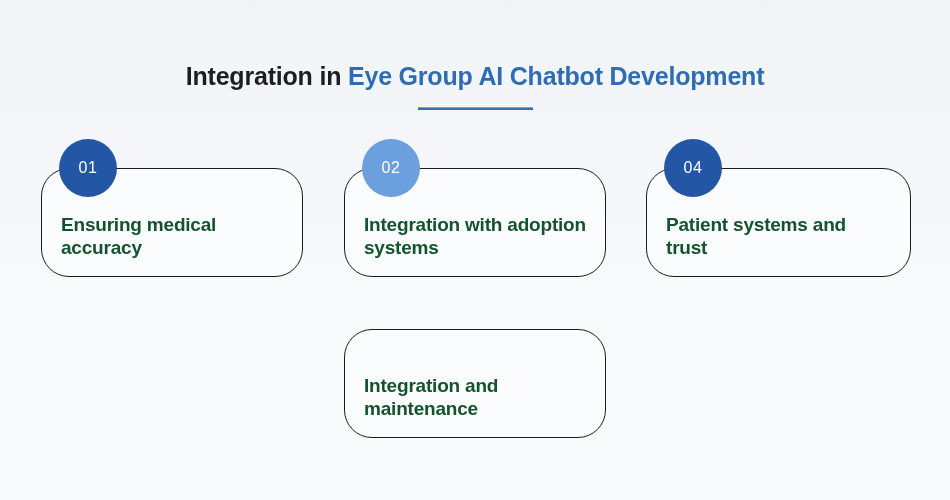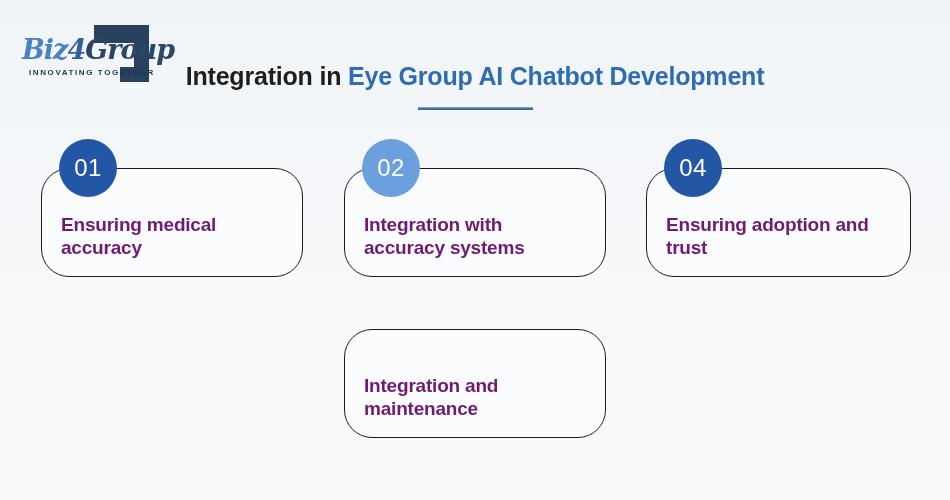--- a/index.html
+++ b/index.html
@@ -97,68 +97,59 @@
     position: absolute;
     left: 17px;
     top: -30px;
     width: 58px;
     height: 58px;
     border-radius: 50%;
     display: flex;
     align-items: center;
     justify-content: center;
     color: #ffffff;
-    font-size: 24px;
+    font-size: 16px;
     font-weight: 500;
     letter-spacing: 0.5px;
   }
   .card-label {
     position: absolute;
     left: 19px;
     top: 44px;
     right: 18px;
     font-size: 19px;
     font-weight: 700;
     line-height: 1.23;
     letter-spacing: -0.2px;
-    color: #701a75;
+    color: #14532d;
   }
 </style>
 </head>
 <body>
 
 <div class="canvas">
 
-  <div class="logo">
-    <svg class="logo-mark" viewBox="0 0 55 57" preserveAspectRatio="none" aria-hidden="true">
-      <path d="M0,0 H55 V57 H26 V42 H40 V18 H0 Z" fill="#27415f"></path>
-    </svg>
-    <div class="logo-text">
-      <span class="logo-biz">Biz</span><span class="logo-4">4</span><span class="logo-group">Group</span>
-    </div>
-    <div class="logo-tagline">INNOVATING TOGETHER</div>
-  </div>
 
   <div class="title-wrap">
     <h1 class="title"><span>Integration in </span><span class="highlight">Eye Group AI Chatbot Development</span></h1>
   </div>
   <div class="title-underline"></div>
 
   <div class="card card-1">
     <div class="card-circle" style="background-color: rgb(35, 86, 164);">01</div>
     <div class="card-label">Ensuring medical accuracy</div>
   </div>
 
   <div class="card card-2">
     <div class="card-circle" style="background-color: rgb(108, 159, 221);">02</div>
-    <div class="card-label">Integration with accuracy systems</div>
+    <div class="card-label">Integration with adoption systems</div>
   </div>
 
   <div class="card card-3">
     <div class="card-circle" style="background-color: rgb(35, 86, 164);">04</div>
-    <div class="card-label">Ensuring adoption and trust</div>
+    <div class="card-label">Patient systems and trust</div>
   </div>
 
   <div class="card card-4">
     <div class="card-label">Integration and maintenance</div>
   </div>
 
 </div>
 
 </body></html>

